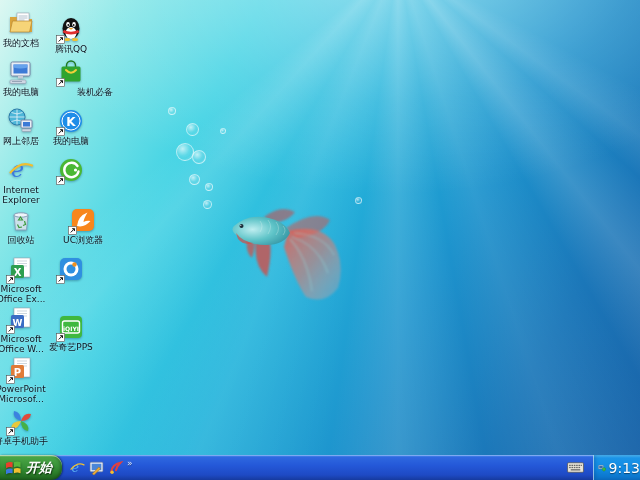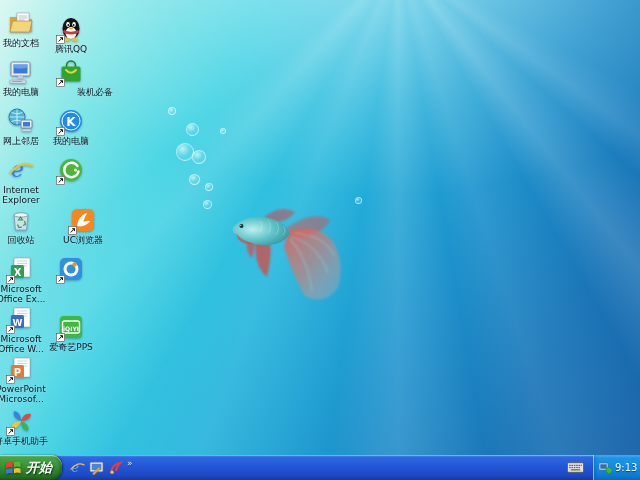--- a/index.html
+++ b/index.html
@@ -64,21 +64,21 @@
   #ql-chevron{color:#dce8ff;font-size:9px;line-height:9px;cursor:pointer;
     align-self:flex-start;margin-top:4px;text-shadow:0 1px 1px rgba(0,0,0,.4);}
   #lang-icon{position:absolute;right:56px;top:6px;width:17px;height:13px;cursor:pointer;}
   #lang-icon svg{width:100%;height:100%;display:block;}
   #tray{position:absolute;right:0;top:0;width:47px;height:25px;
     display:flex;align-items:center;gap:3px;padding-left:5px;box-sizing:border-box;
     background:linear-gradient(180deg,#4fb7f2 0%,#1b94e8 12%,#108ae2 55%,#0b6fc4 100%);
     box-shadow:inset 1px 0 0 rgba(255,255,255,.55), inset 3px 0 3px rgba(9,64,130,.25);}
   .tray-icon{width:14px;height:14px;cursor:pointer;}
   .tray-icon svg{width:100%;height:100%;display:block;}
-  #clock{color:#fff;font-size:10px;text-shadow:0 1px 1px rgba(0,0,0,.45);cursor:pointer;}
+  #clock{color:#fff;font-size:14px;text-shadow:0 1px 1px rgba(0,0,0,.45);cursor:pointer;}
 </style>
 </head>
 <body>
 
 <div id="screen">
   <div id="desktop">
     <div id="bubbles">
         <div class="bubble" style="left: 168px; top: 107px; width: 6px; height: 6px;"></div>
         <div class="bubble" style="left: 185.5px; top: 122.5px; width: 11px; height: 11px;"></div>
         <div class="bubble" style="left: 176px; top: 143px; width: 16px; height: 16px;"></div>

